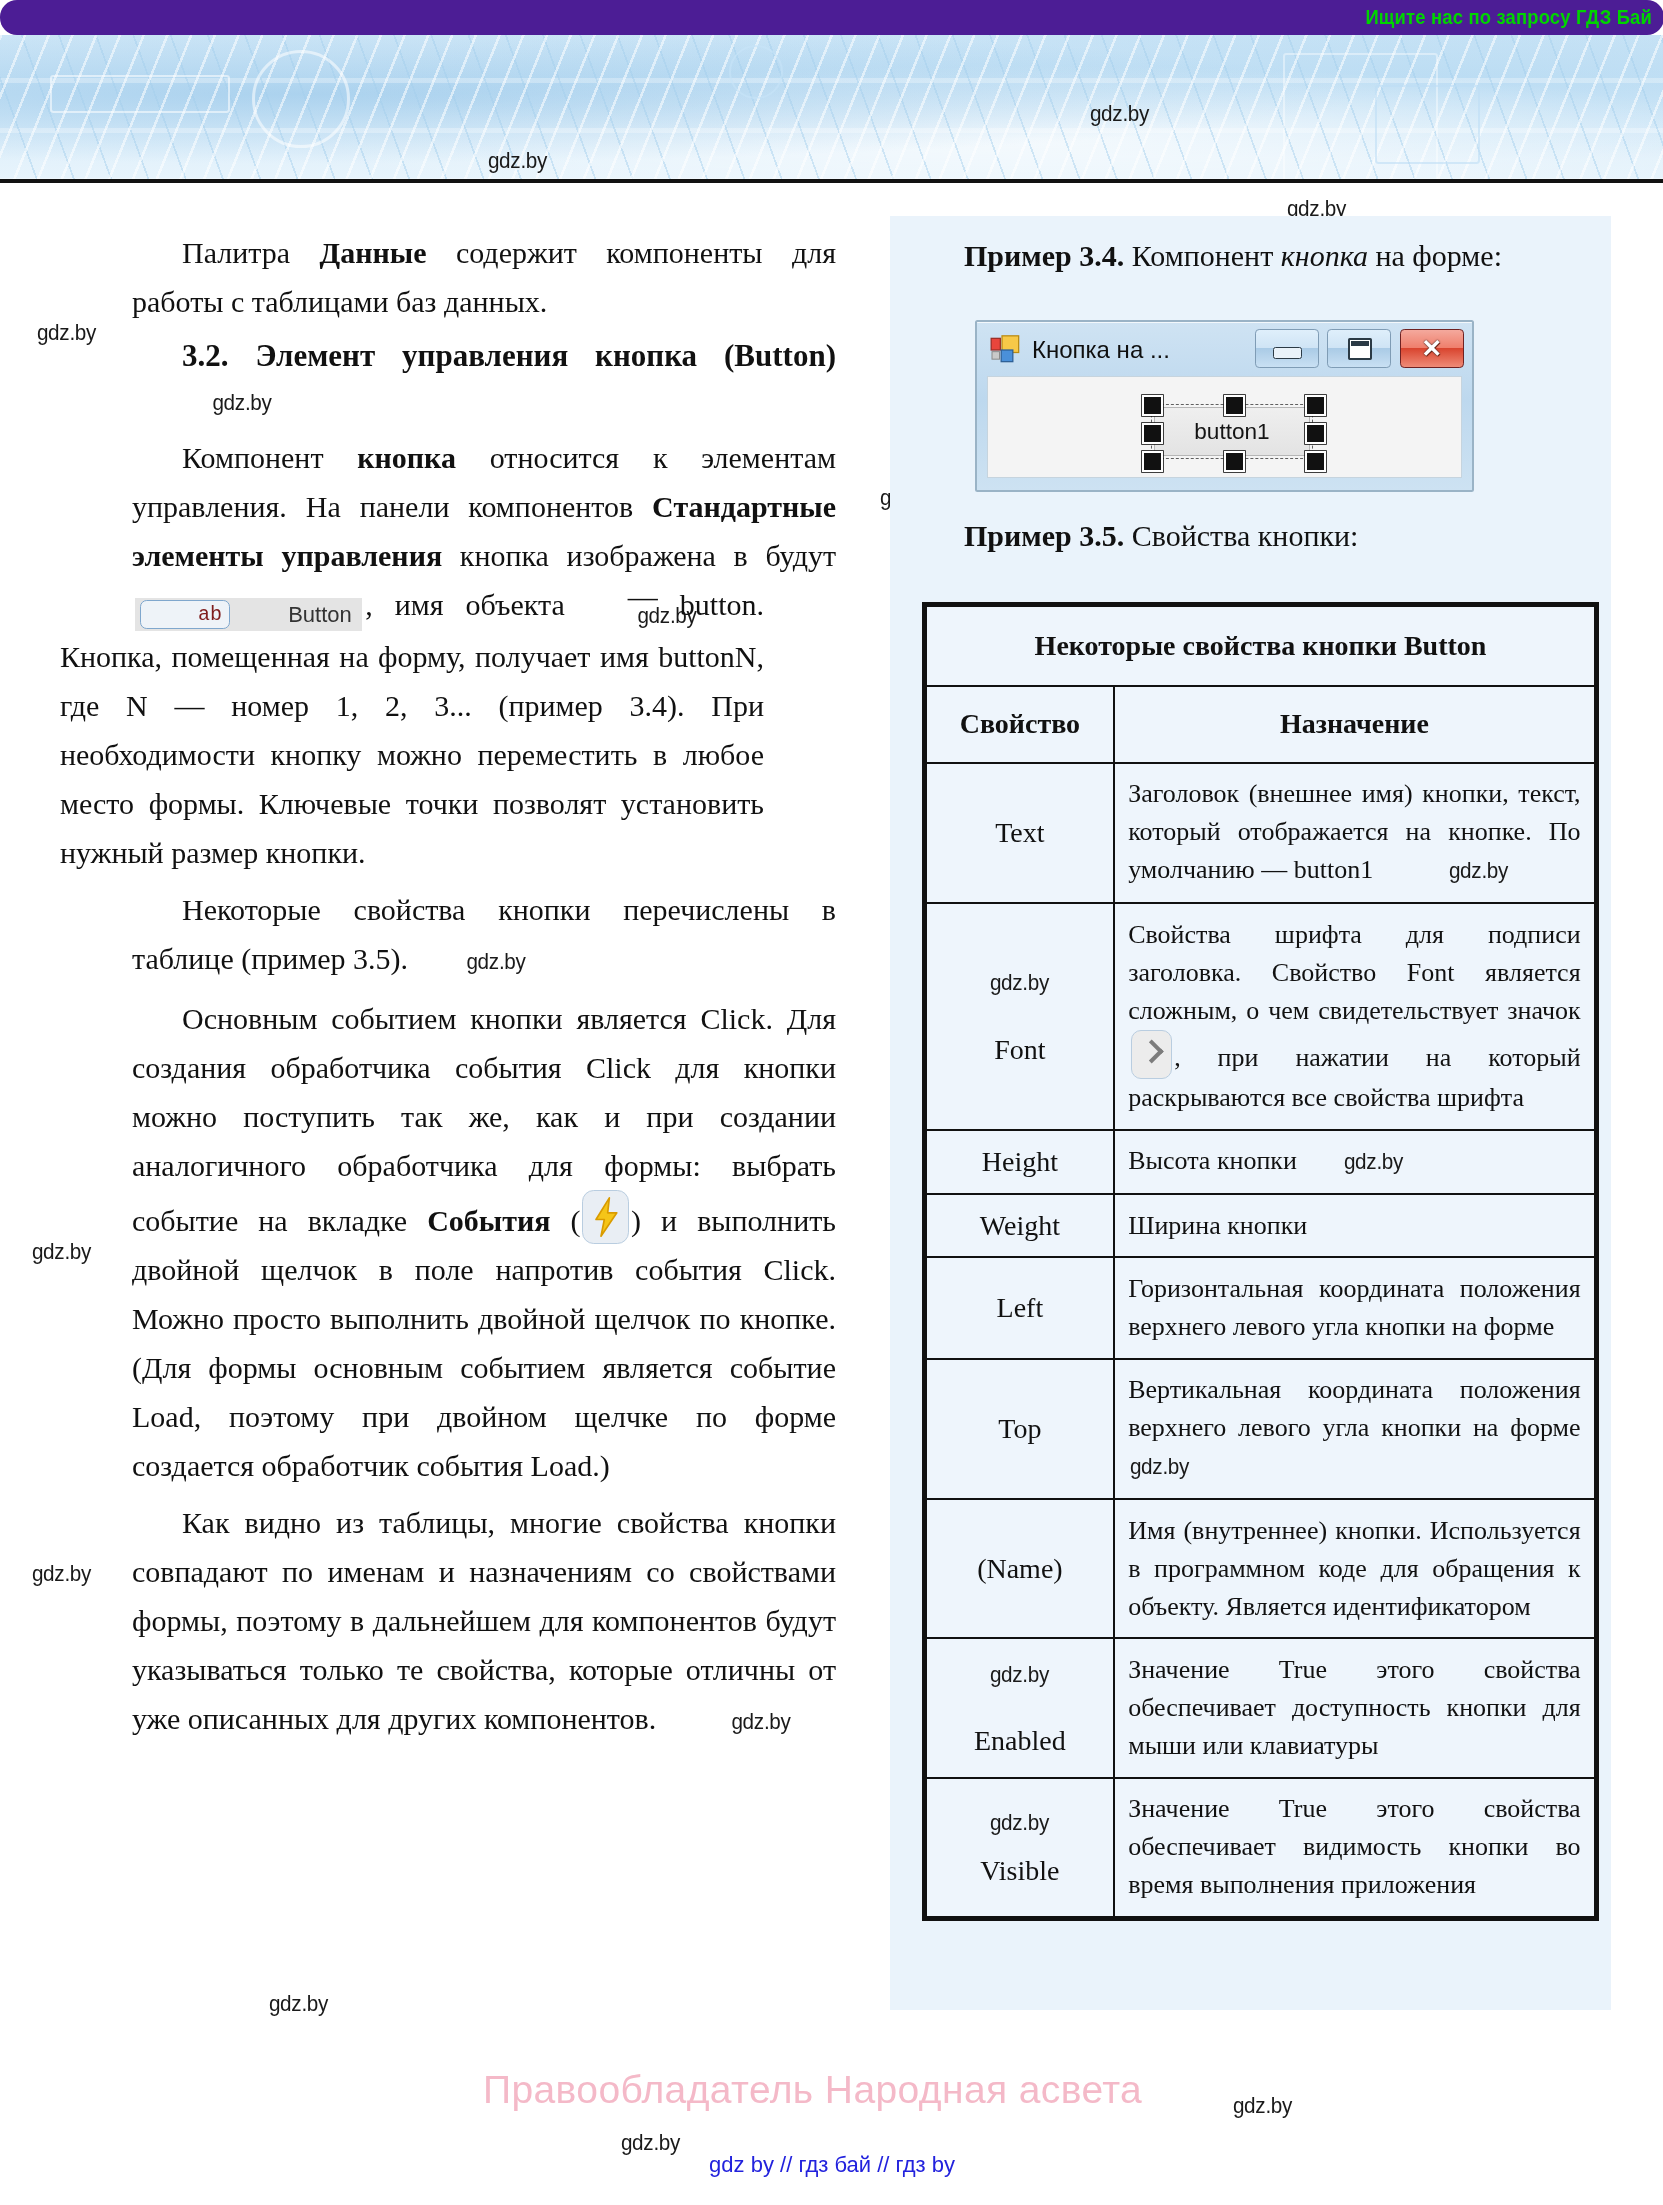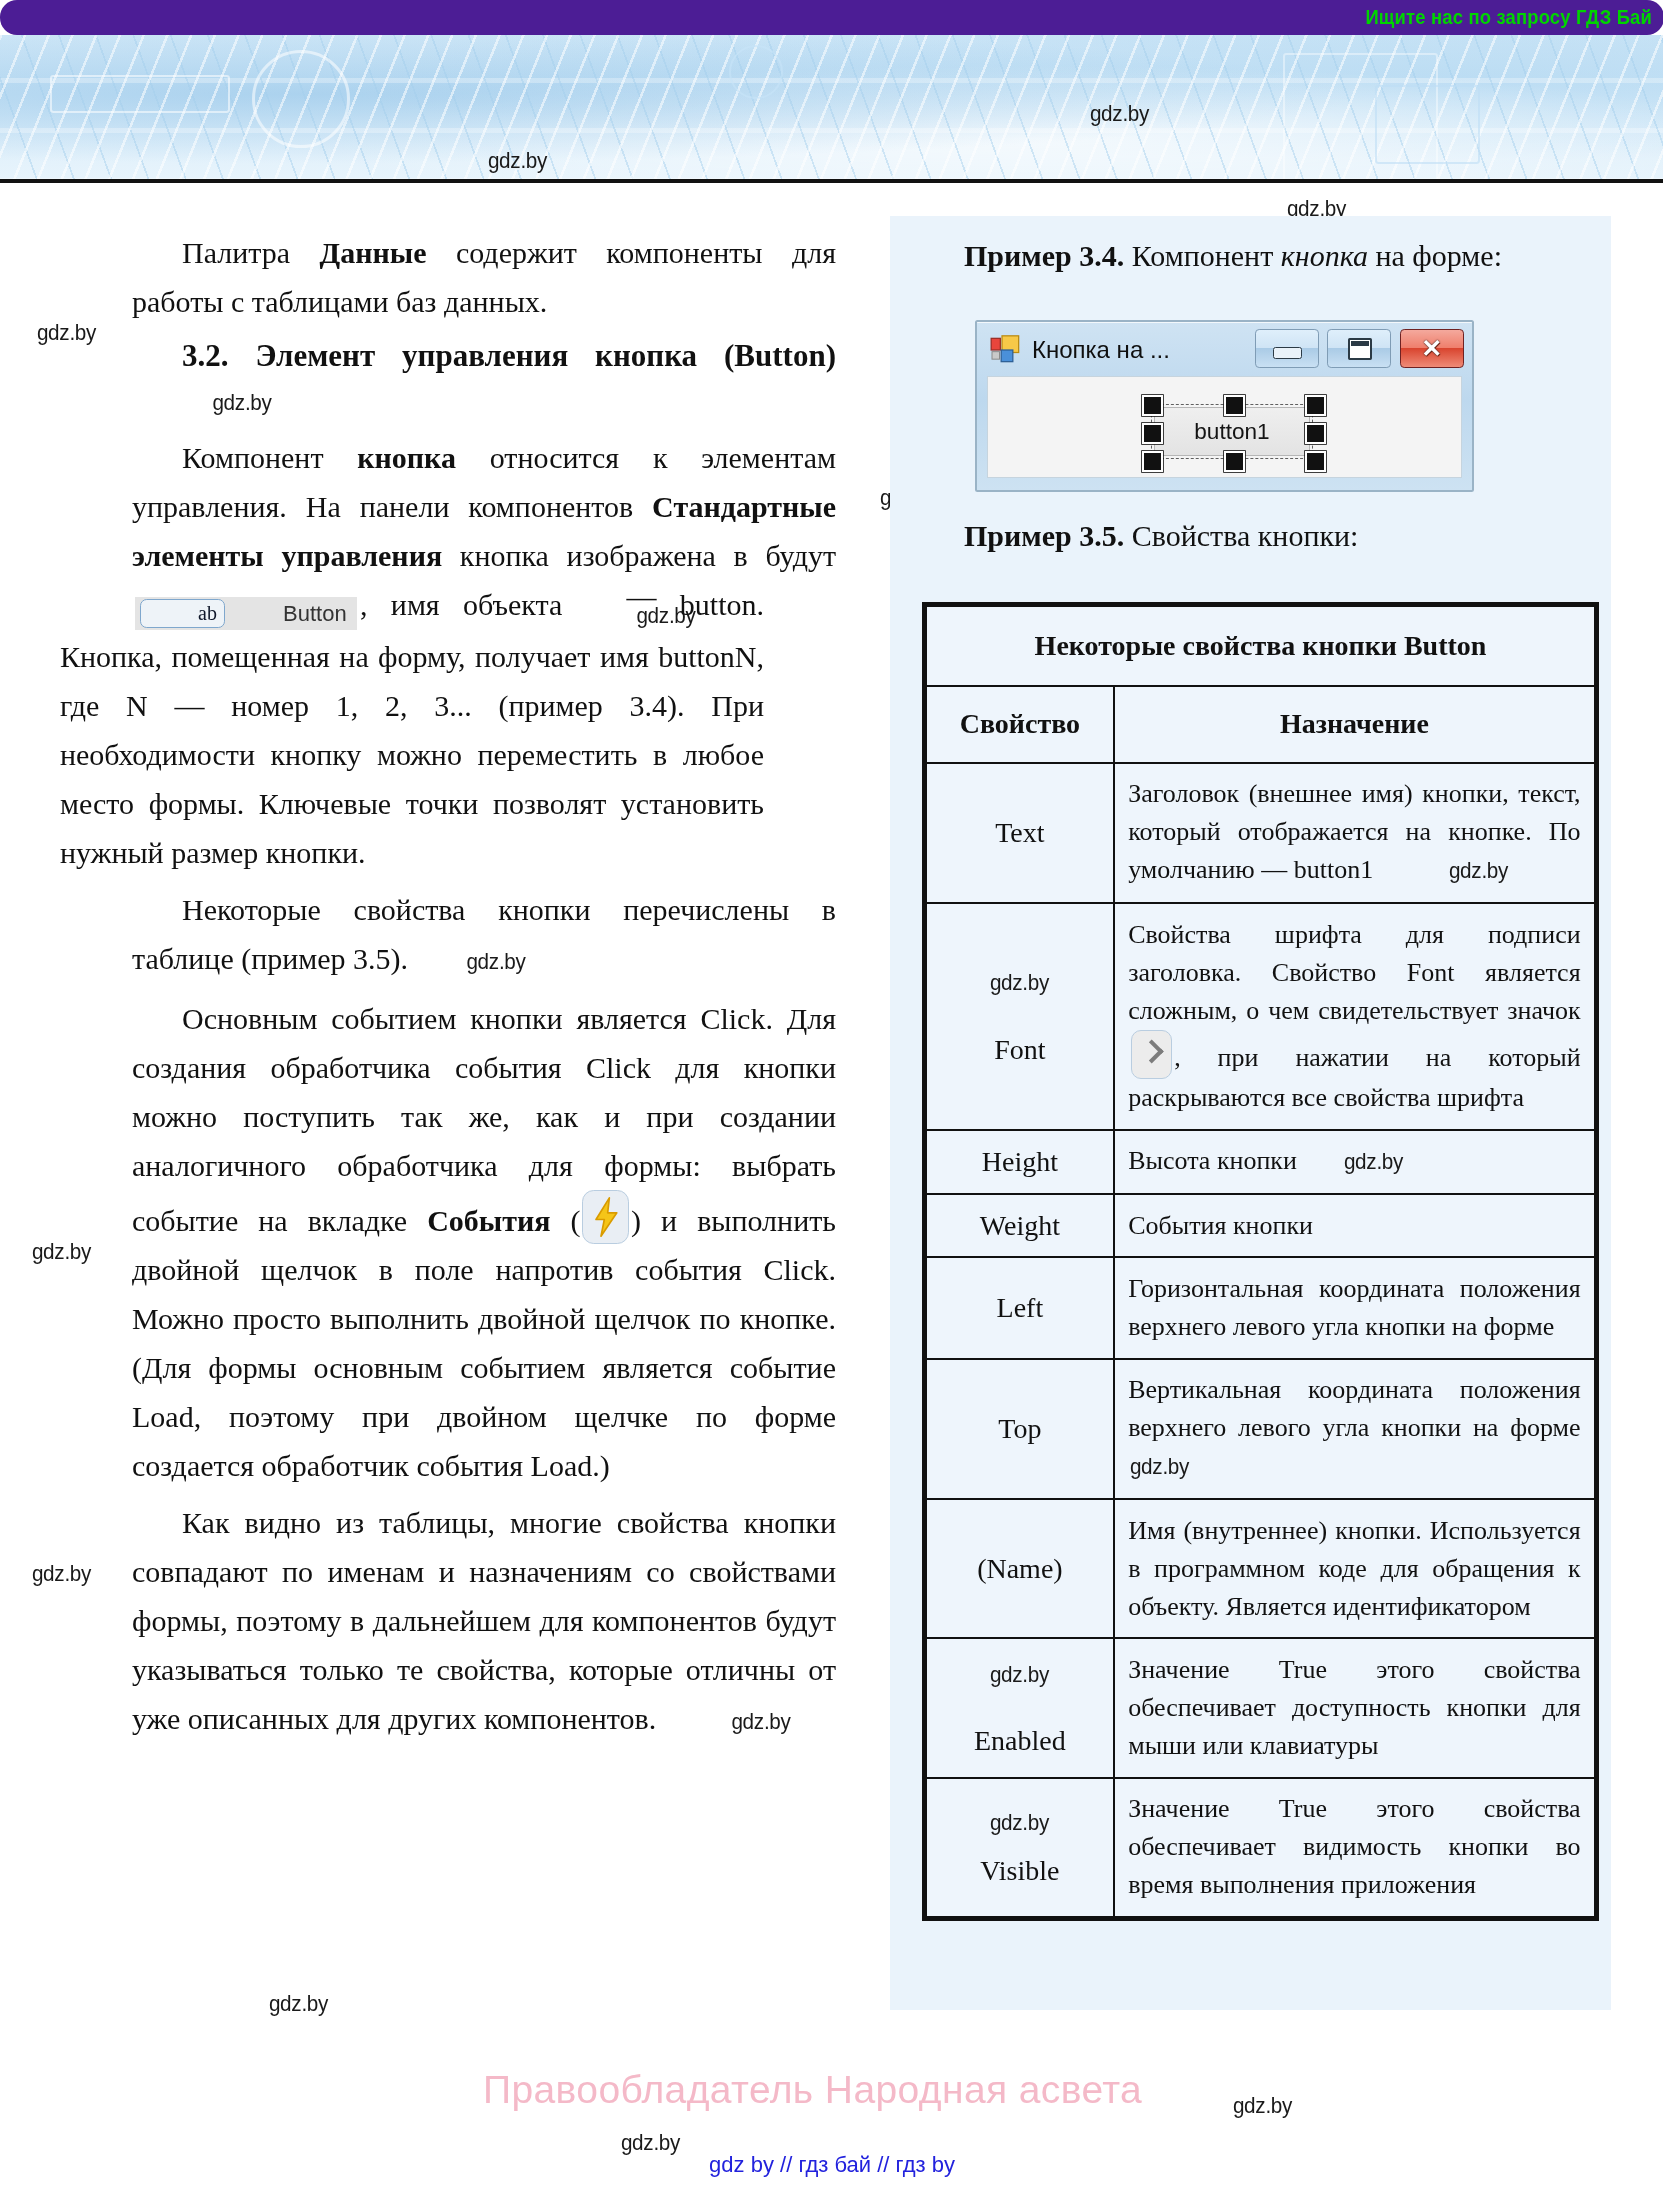--- a/index.html
+++ b/index.html
@@ -73,21 +73,21 @@
   }
   
   .ab-chip{
     display:inline-flex;align-items:center;gap:8.4px;
     background:#e4e4e4;padding:2.5px 10px 2.5px 5px;vertical-align:-5px;
     margin:0 3.4px;
   }
   .ab-chip .ab{
     display:inline-block;background:#eef3f8;border:1.7px solid #7fa7cd;
     border-radius:6.7px;padding:0.8px 6.7px;
-    font-family:Liberation Serif, serif;font-size:20px;color:#0f172a;line-height:25px;
+    font-family:Liberation Mono, monospace;font-size:20px;color:#7f1d1d;line-height:25px;
   }
   .ab-chip .lbl{
     font-family:"Liberation Sans", sans-serif;font-size:22px;color:#333;line-height:25px;
   }
   
   .bolt-chip{
     display:inline-block;width:45px;height:52px;vertical-align:-13.4px;
     background:#e9eef4;border:1.7px solid #b9cde0;border-radius:11.7px;
     position:relative;margin:0 1.7px;
   }
@@ -330,21 +330,21 @@
       <td class="desc"><span>Свойства шрифта для подписи заголовка. Свойство Font является сложным, о чем свидетельствует значок </span><span class="gt-chip"></span><span>, при нажатии на который раскрываются все свойства шрифта</span></td>
     </tr>
 
     <tr>
       <td class="prop">Height</td>
       <td class="desc left"><span>Высота кнопки</span> <span class="wm" style="margin-left:39px;">gdz.by</span></td>
     </tr>
 
     <tr>
       <td class="prop">Weight</td>
-      <td class="desc left">События кнопки</td>
+      <td class="desc left">Ширина кнопки</td>
     </tr>
 
     <tr>
       <td class="prop">Left</td>
       <td class="desc">Горизонтальная координата положения верхнего левого угла кнопки на форме</td>
     </tr>
 
     <tr>
       <td class="prop">Top</td>
       <td class="desc"><span>Вертикальная координата положения верхнего левого угла кнопки на форме</span> <span class="wm">gdz.by</span></td>

